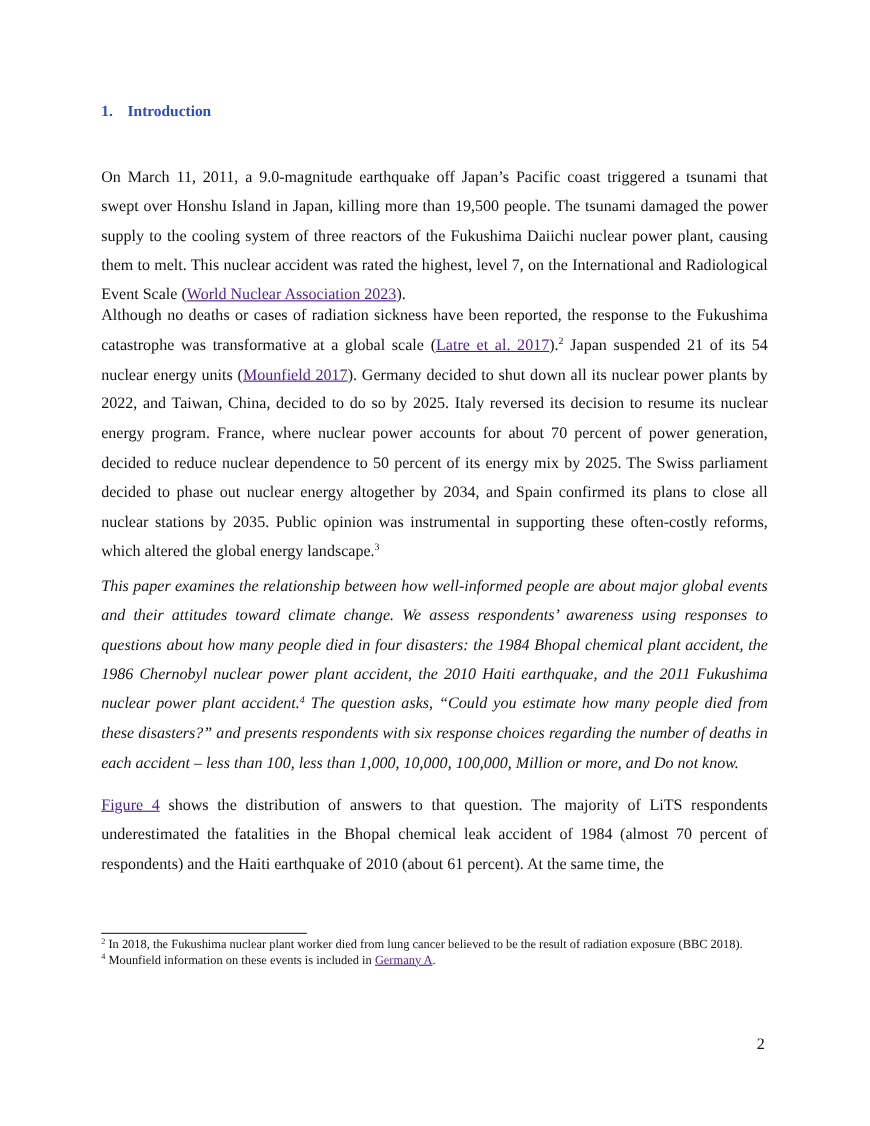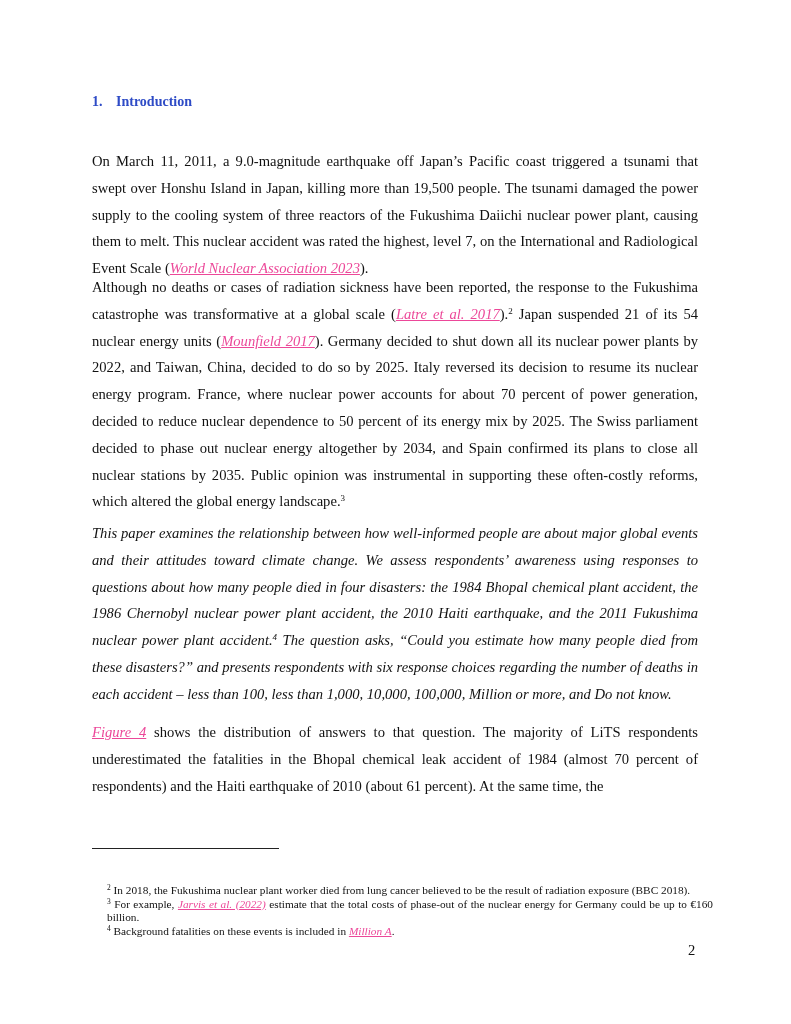--- a/index.html
+++ b/index.html
@@ -7,25 +7,25 @@
          font-family: "Liberation Serif", serif; color: #111111; }
   .page { position: absolute; left: 0; top: 0; width: 791px; height: 1000px; background: #fff; }
   .heading { position: absolute; left: 92px; top: 94px; font-size: 14px; font-weight: bold; color: #2e4bc6; }
   .heading .num { display: inline-block; width: 24px; }
   .para { position: absolute; left: 92px; width: 606px; font-size: 14.6px; line-height: 26.8px;
           text-align: justify; margin: 0; }
   .p1 { top: 148px; }
   .p2 { top: 274px; }
   .p3 { top: 520px; font-style: italic; }
   .p4 { top: 719px; }
-  a.link { color: #ec4899; text-decoration: underline; font-style: italic; }
+  a.link { color: #4c1d95; text-decoration: underline; }
   sup { font-size: 9px; line-height: 0; vertical-align: 5px; }
   .rule { position: absolute; left: 92px; top: 848px; width: 187px; height: 1px; background: #222; }
-  .footnotes { position: absolute; left: 107px; top: 853px; width: 606px; font-size: 11.3px;
-               line-height: 13.5px; text-align: justify; margin-top: 31px; }
+  .footnotes { position: absolute; left: 92px; top: 853px; width: 606px; font-size: 11.3px;
+               line-height: 13.5px; text-align: justify; }
   .footnotes p { margin: 0; }
   .footnotes sup { font-size: 7.5px; vertical-align: 4px; }
   .pagenum { position: absolute; left: 688px; top: 942px; font-size: 14.6px; }
 </style>
 </head>
 <body>
 
 <div class="page">
 
   <div class="heading">
@@ -37,18 +37,17 @@
   <p class="para p2"><span>Although no deaths or cases of radiation sickness have been reported, the response to the Fukushima catastrophe was transformative at a global scale (</span><a class="link">Latre et al. 2017</a><span>).</span><sup>2</sup><span> Japan suspended 21 of its 54 nuclear energy units (</span><a class="link">Mounfield 2017</a><span>). Germany decided to shut down all its nuclear power plants by 2022, and Taiwan, China, decided to do so by 2025. Italy reversed its decision to resume its nuclear energy program. France, where nuclear power accounts for about 70 percent of power generation, decided to reduce nuclear dependence to 50 percent of its energy mix by 2025. The Swiss parliament decided to phase out nuclear energy altogether by 2034, and Spain confirmed its plans to close all nuclear stations by 2035. Public opinion was instrumental in supporting these often-costly reforms, which altered the global energy landscape.</span><sup>3</sup></p>
 
   <p class="para p3"><span>This paper examines the relationship between how well-informed people are about major global events and their attitudes toward climate change. We assess respondents’ awareness using responses to questions about how many people died in four disasters: the 1984 Bhopal chemical plant accident, the 1986 Chernobyl nuclear power plant accident, the 2010 Haiti earthquake, and the 2011 Fukushima nuclear power plant accident.</span><sup>4</sup><span> The question asks, “Could you estimate how many people died from these disasters?” and presents respondents with six response choices regarding the number of deaths in each accident – less than 100, less than 1,000, 10,000, 100,000, Million or more, and Do not know.</span></p>
 
   <p class="para p4"><a class="link">Figure 4</a><span> shows the distribution of answers to that question. The majority of LiTS respondents underestimated the fatalities in the Bhopal chemical leak accident of 1984 (almost 70 percent of respondents) and the Haiti earthquake of 2010 (about 61 percent). At the same time, the</span></p>
 
   <div class="rule"></div>
 
   <div class="footnotes">
     <p><sup>2</sup><span> In 2018, the Fukushima nuclear plant worker died from lung cancer believed to be the result of radiation exposure (BBC 2018).</span></p>
-    <p><sup>3</sup><span> For example, </span><a class="link">Jarvis et al. (2022)</a><span> estimate that the total costs of phase-out of the nuclear energy for Germany could be up to €160 billion.</span></p>
-    <p><sup>4</sup><span> Background fatalities on these events is included in </span><a class="link">Million A</a><span>.</span></p>
+    <p><sup>4</sup><span> Mounfield information on these events is included in </span><a class="link">Germany A</a><span>.</span></p>
   </div>
 
   <div class="pagenum">2</div>
 </div>
 
 </body></html>

